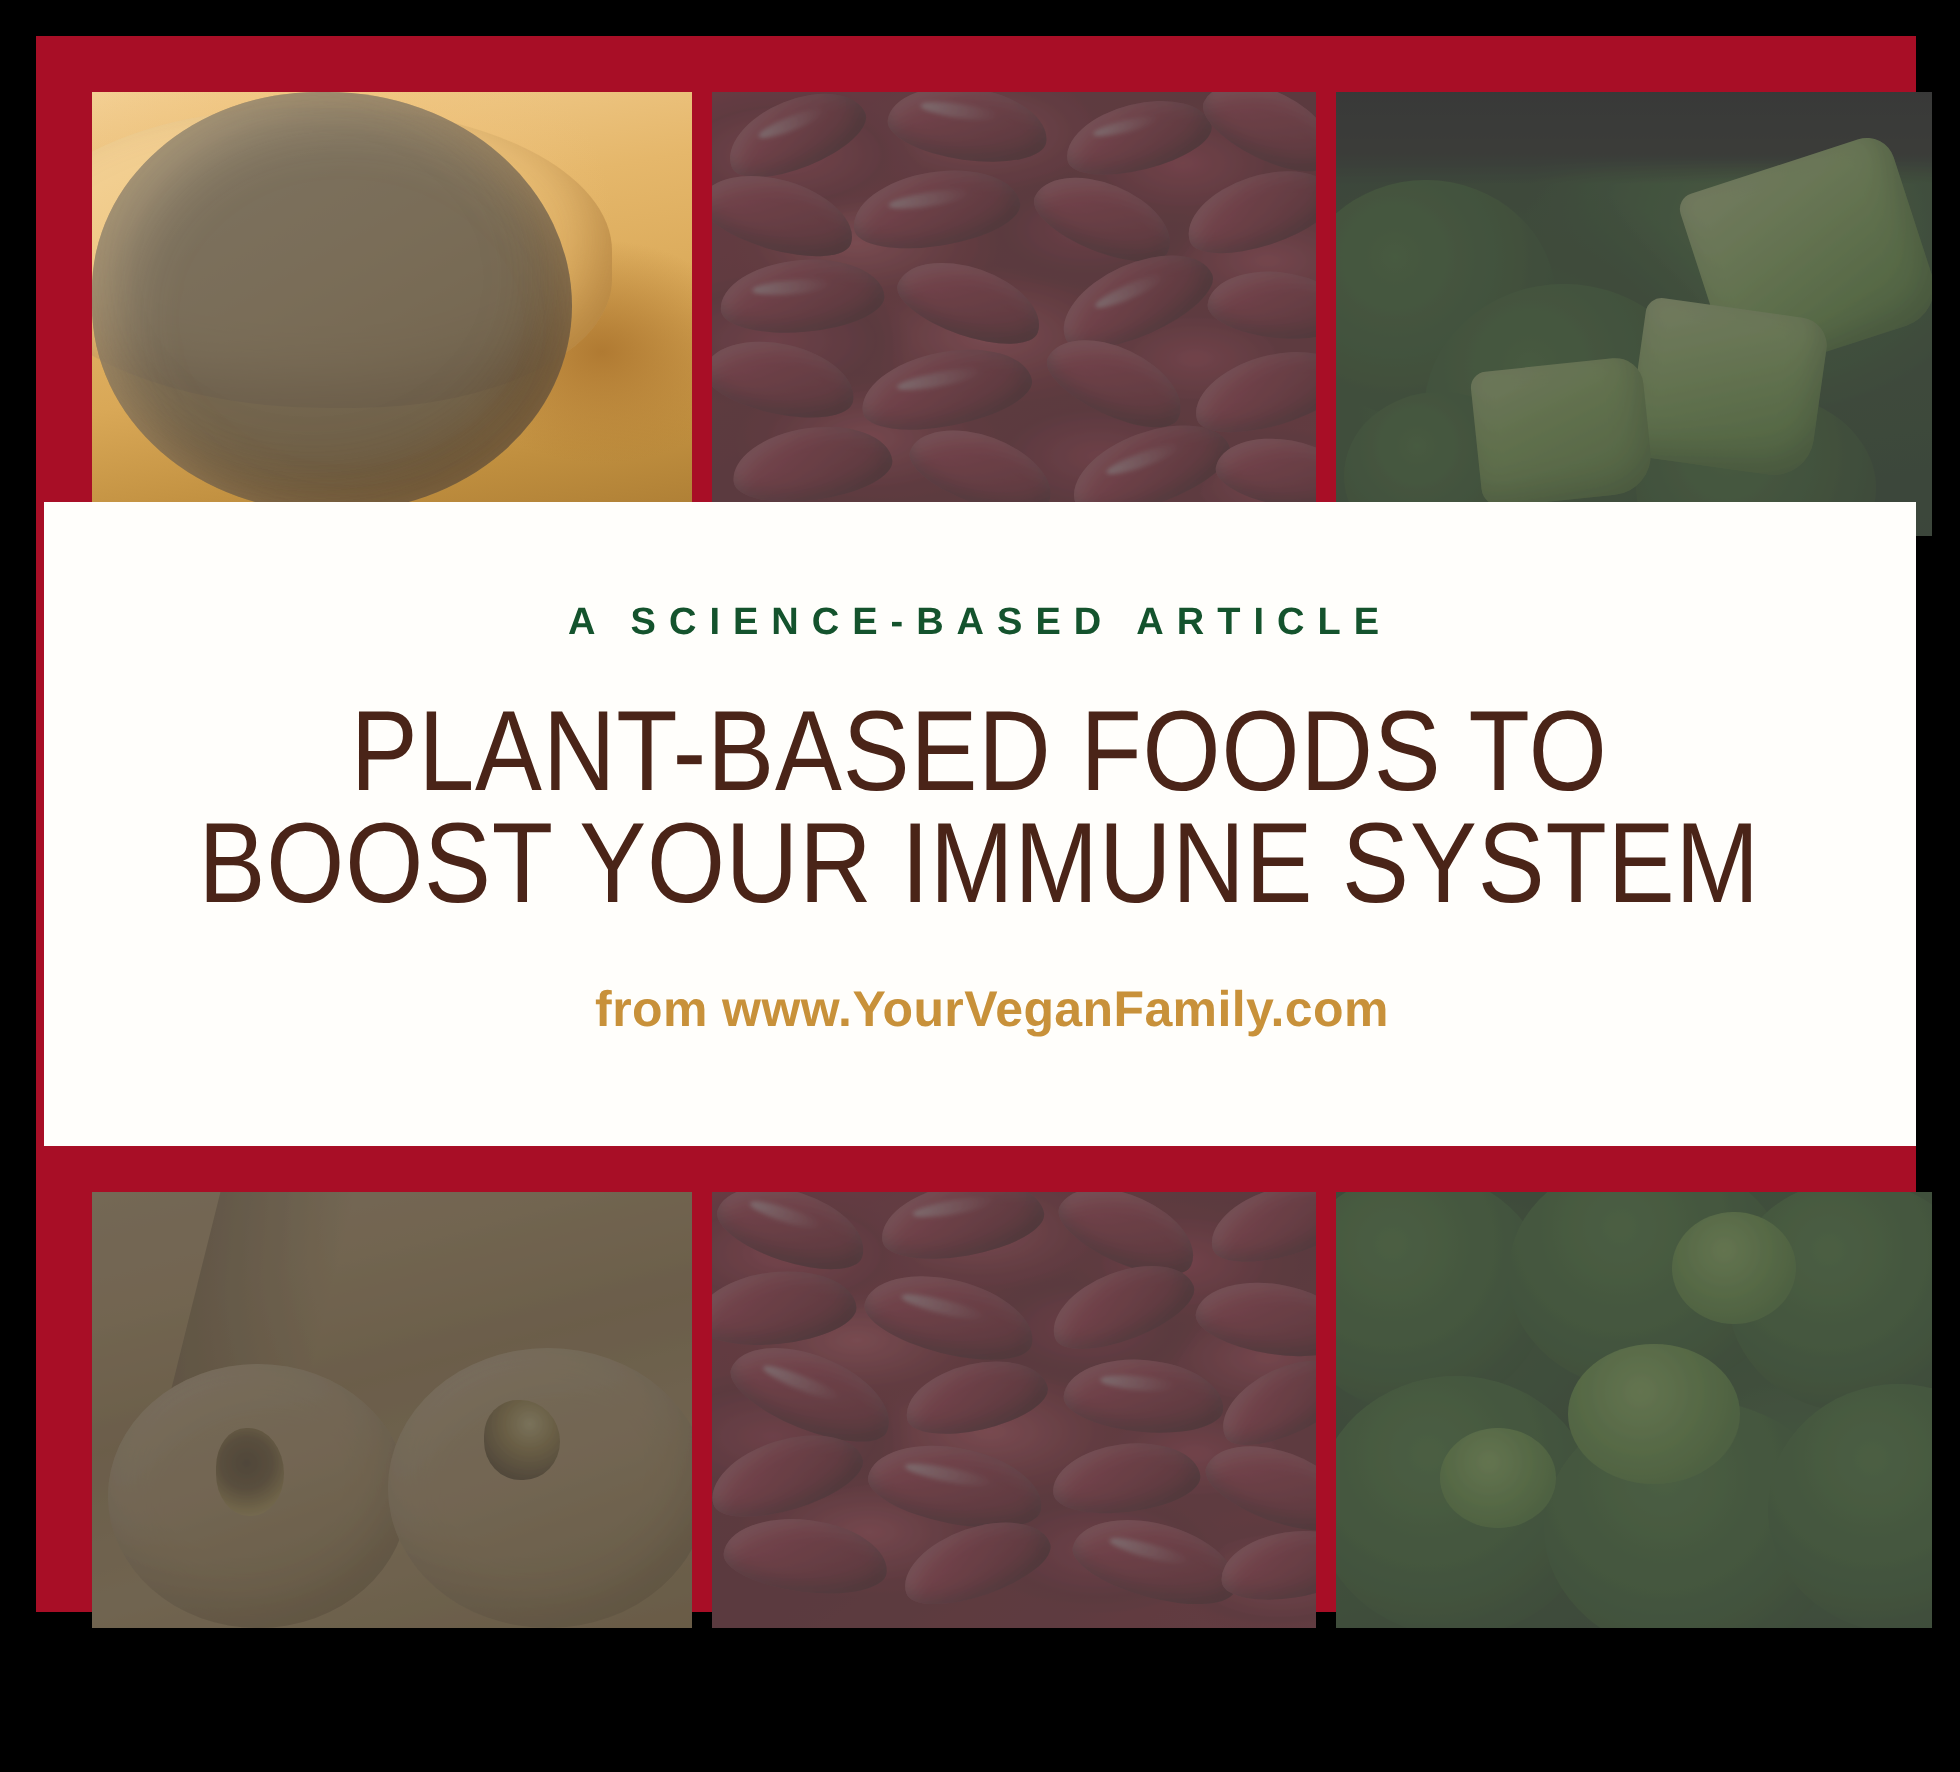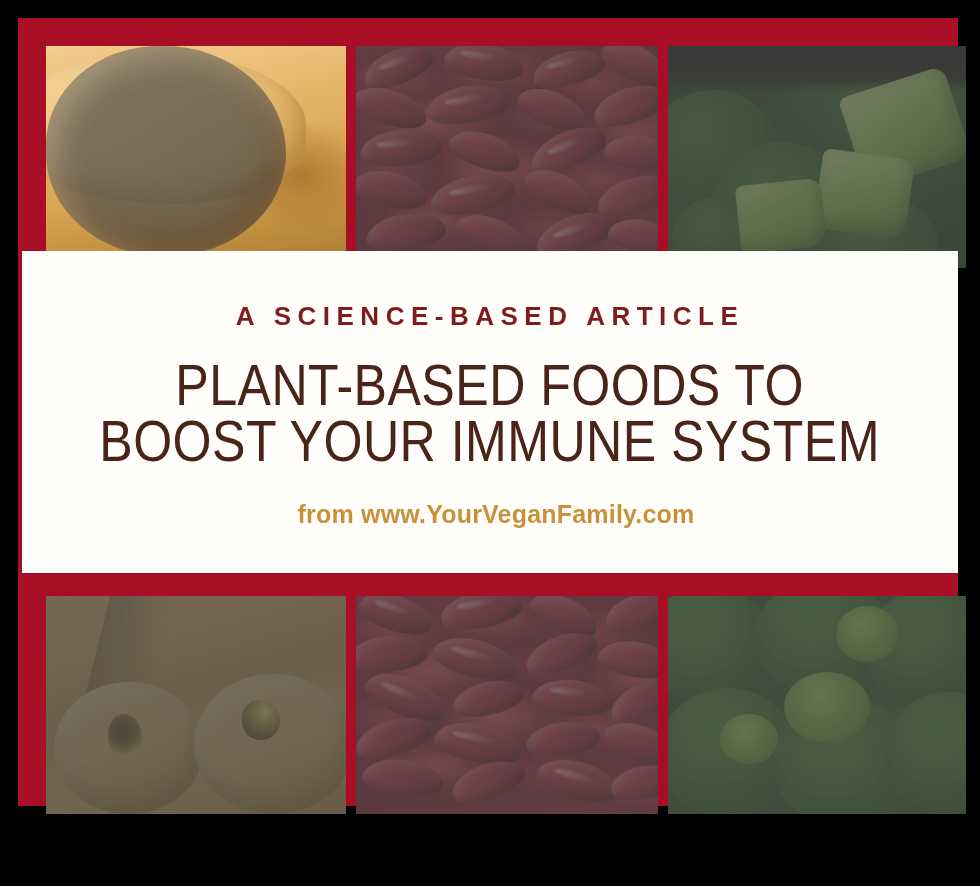--- a/index.html
+++ b/index.html
@@ -222,24 +222,24 @@
     background: #fffefb;
     display: flex;
     flex-direction: column;
     align-items: center;
     justify-content: flex-start;
   }
 
   .eyebrow {
     margin-top: 50px;
     font-family: "Liberation Sans", sans-serif;
-    font-size: 26px;
+    font-size: 19px;
     font-weight: bold;
     letter-spacing: 6.5px;
-    color: #7f1d1d;
+    color: #14532d;
     text-align: right;
     white-space: nowrap;
   }
 
   .headline {
     margin-top: 26px;
     text-align: center;
     color: #4a2418;
     font-family: "Liberation Sans Narrow", "Liberation Sans", sans-serif;
     font-size: 57px;

